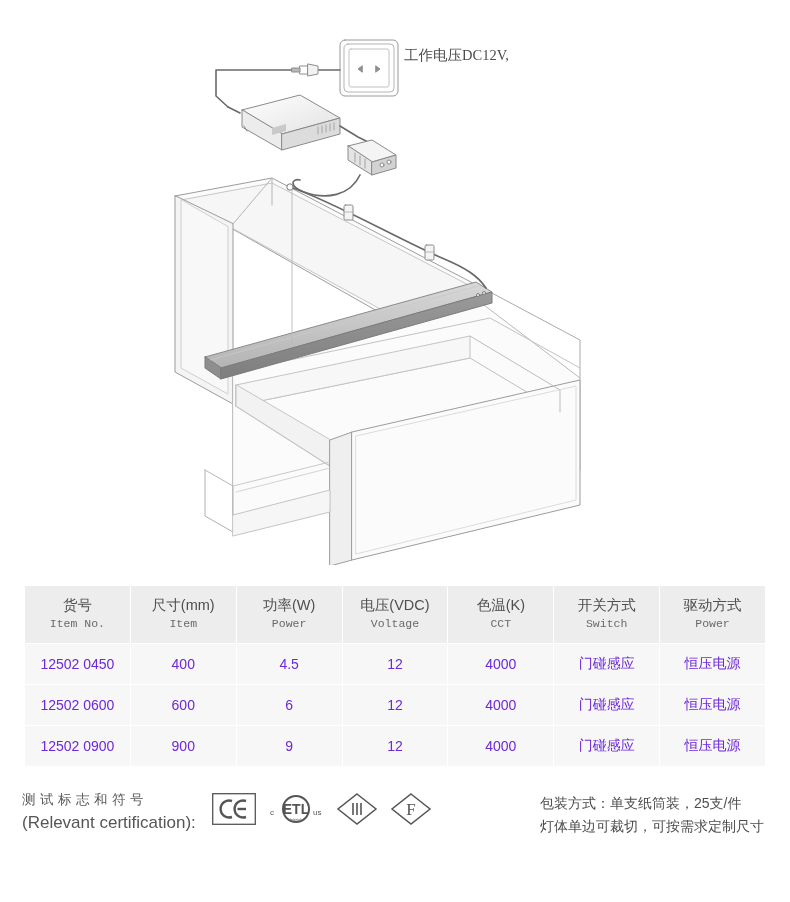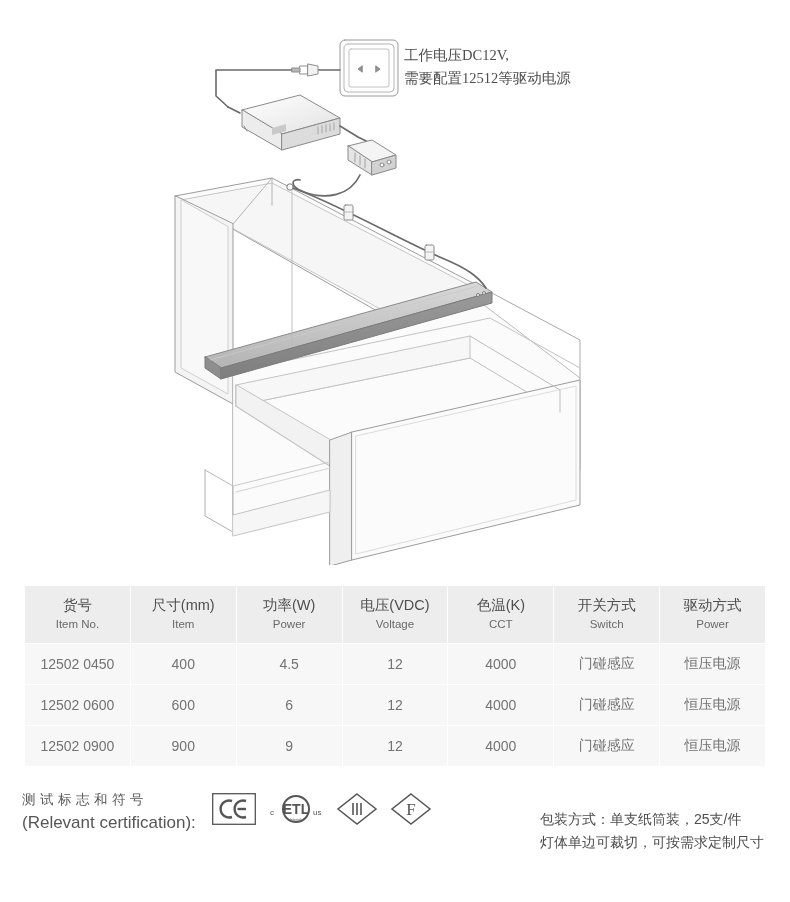--- a/index.html
+++ b/index.html
@@ -48,25 +48,25 @@
   .spec-table thead th {
     background: #ededed;
     height: 57px;
     padding: 8px 13px;
     vertical-align: middle;
   }
   .spec-table tbody td {
     background: #f7f7f7;
     height: 40px;
     font-size: 14px;
-    color: #737373;
+    color: #6d28d9;
     vertical-align: middle;
   }
   .hdr-cn { display: block; font-size: 14.5px; color: #4f4f4f; line-height: 1.35; }
-  .hdr-en { display: block; font-size: 11.5px; color: #6a6a6a; line-height: 1.45; }
+  .hdr-en { display: block; font-size: 11.5px; color: #6a6a6a; line-height: 1.45; font-family: Liberation Mono, monospace; }
 
   
   .footer {
     position: absolute;
     left: 0; top: 788px;
     width: 754px;
     height: 70px;
   }
   .cert-block {
     position: absolute;
@@ -91,21 +91,21 @@
   .cert-marks {
     display: flex;
     align-items: center;
     gap: 12px;
     margin-left: 16px;
     padding-top: 4px;
   }
 
   .pack-block {
     position: absolute;
-    left: 540px; top: 20px;
+    left: 540px; top: 4px;
     font-size: 14px;
     line-height: 1.62;
     color: #4d4d4d;
     white-space: nowrap;
   }
 </style>
 </head>
 <body>
 
 <div class="illustration">
@@ -239,21 +239,20 @@
         <path d="M205 470 L205 516 L233 532" fill="none" stroke="#b0b0b0"></path>
 
         <path d="M233 515 L330 490 L330 512 L233 536 z" fill="#f6f6f6" stroke="#c4c4c4"></path>
 
       </g>
     </g>
   </svg>
 
   <div class="annot">
     <div>工作电压DC12V,</div>
-    <div>需要配置12512等驱动电源</div>
   </div>
 </div>
 
 <table class="spec-table">
   <thead>
     <tr>
       <th>
         <span class="hdr-cn">货号</span>
         <span class="hdr-en">Item No.</span>
       </th>

